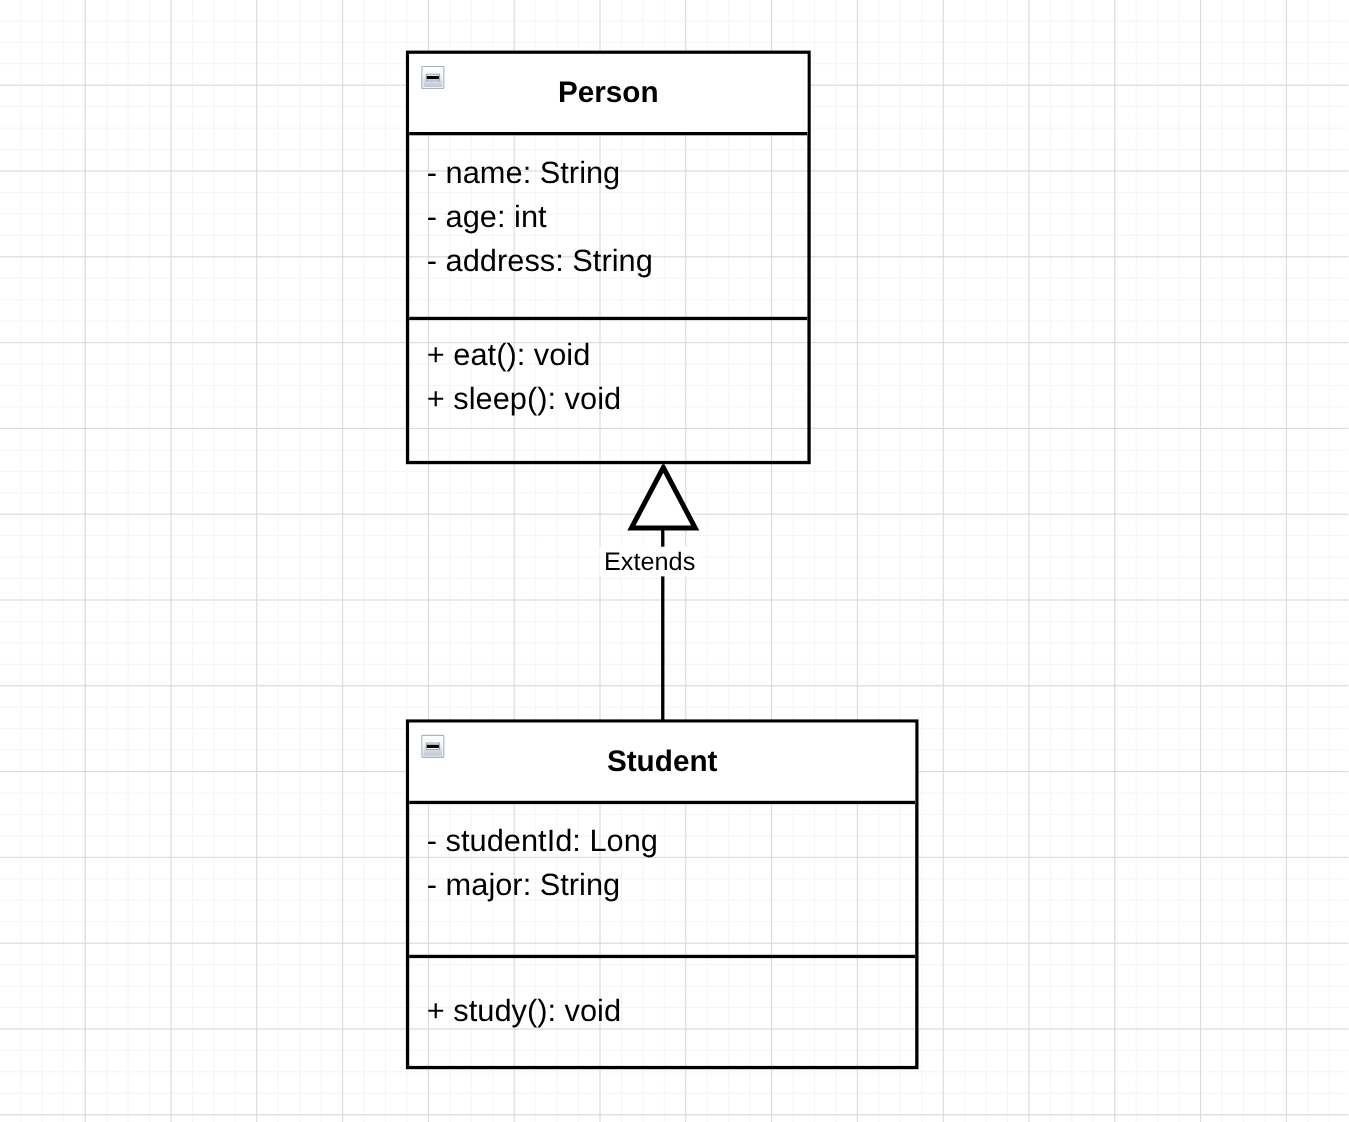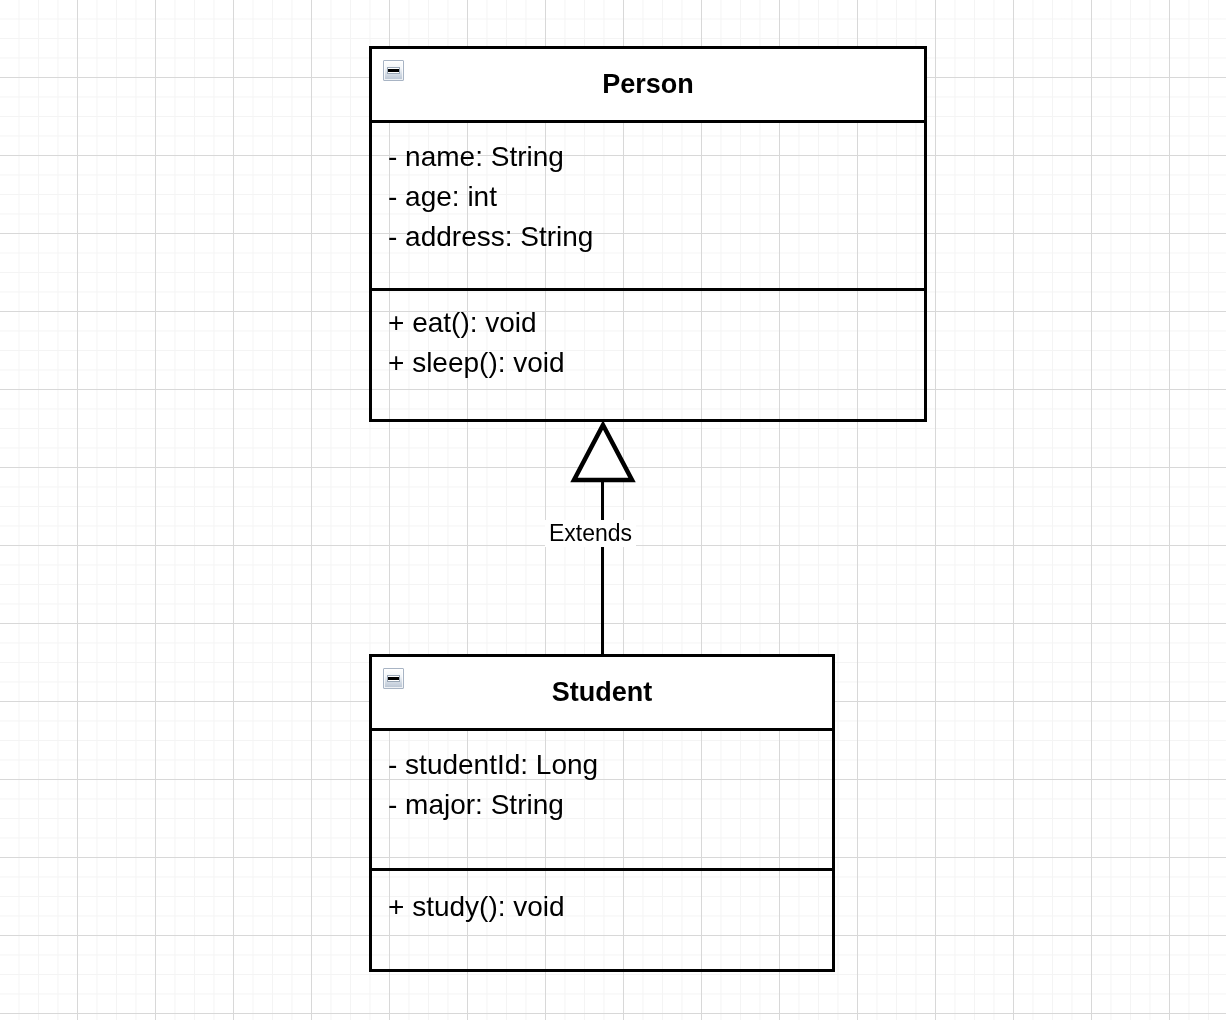--- a/index.html
+++ b/index.html
@@ -126,21 +126,21 @@
     padding: 1px 4px;
     white-space: nowrap;
     line-height: 1.1;
   }
 </style>
 </head>
 <body>
 
 <div id="canvas">
 
-  <div class="uml-class" style="left:369px; top:46px; width:558px; height:376px;">
+  <div class="uml-class" style="left:369px; top:46px; width:368px; height:376px;">
 
     <div class="uml-header">
       <div class="collapse-btn">
         <div class="collapse-inner">
           <div class="collapse-minus"></div>
         </div>
       </div>
       <div class="uml-title">Person</div>
     </div>
 
@@ -155,36 +155,36 @@
       <div class="uml-member">+ sleep(): void</div>
     </div>
   </div>
 
   <div class="connector-line" style="left:601px; top:480px; height:176px;"></div>
 
   <svg class="inherit-arrow" style="left:570px; top:422px;" width="66" height="62" viewBox="0 0 66 62">
     <polygon points="33,3 62,58 4,58" fill="#ffffff" stroke="#000000" stroke-width="4.5" stroke-linejoin="miter"></polygon>
   </svg>
 
-  <div class="edge-label" style="left:545px; top:520px;">Extends</div>
+  <div class="edge-label" style="left:545px; top:497px;">Extends</div>
 
   <div class="uml-class" style="left:369px; top:654px; width:466px; height:318px;">
 
     <div class="uml-header">
       <div class="collapse-btn">
         <div class="collapse-inner">
           <div class="collapse-minus"></div>
         </div>
       </div>
       <div class="uml-title">Student</div>
     </div>
 
     <div class="uml-compartment uml-attrs" style="height:140px;">
       <div class="uml-member">- studentId: Long</div>
       <div class="uml-member">- major: String</div>
     </div>
 
-    <div class="uml-compartment" style="height:85px; padding-top:16px;">
+    <div class="uml-compartment" style="height:85px; padding-top:28px;">
       <div class="uml-member">+ study(): void</div>
     </div>
   </div>
 
 </div>
 
 </body></html>

